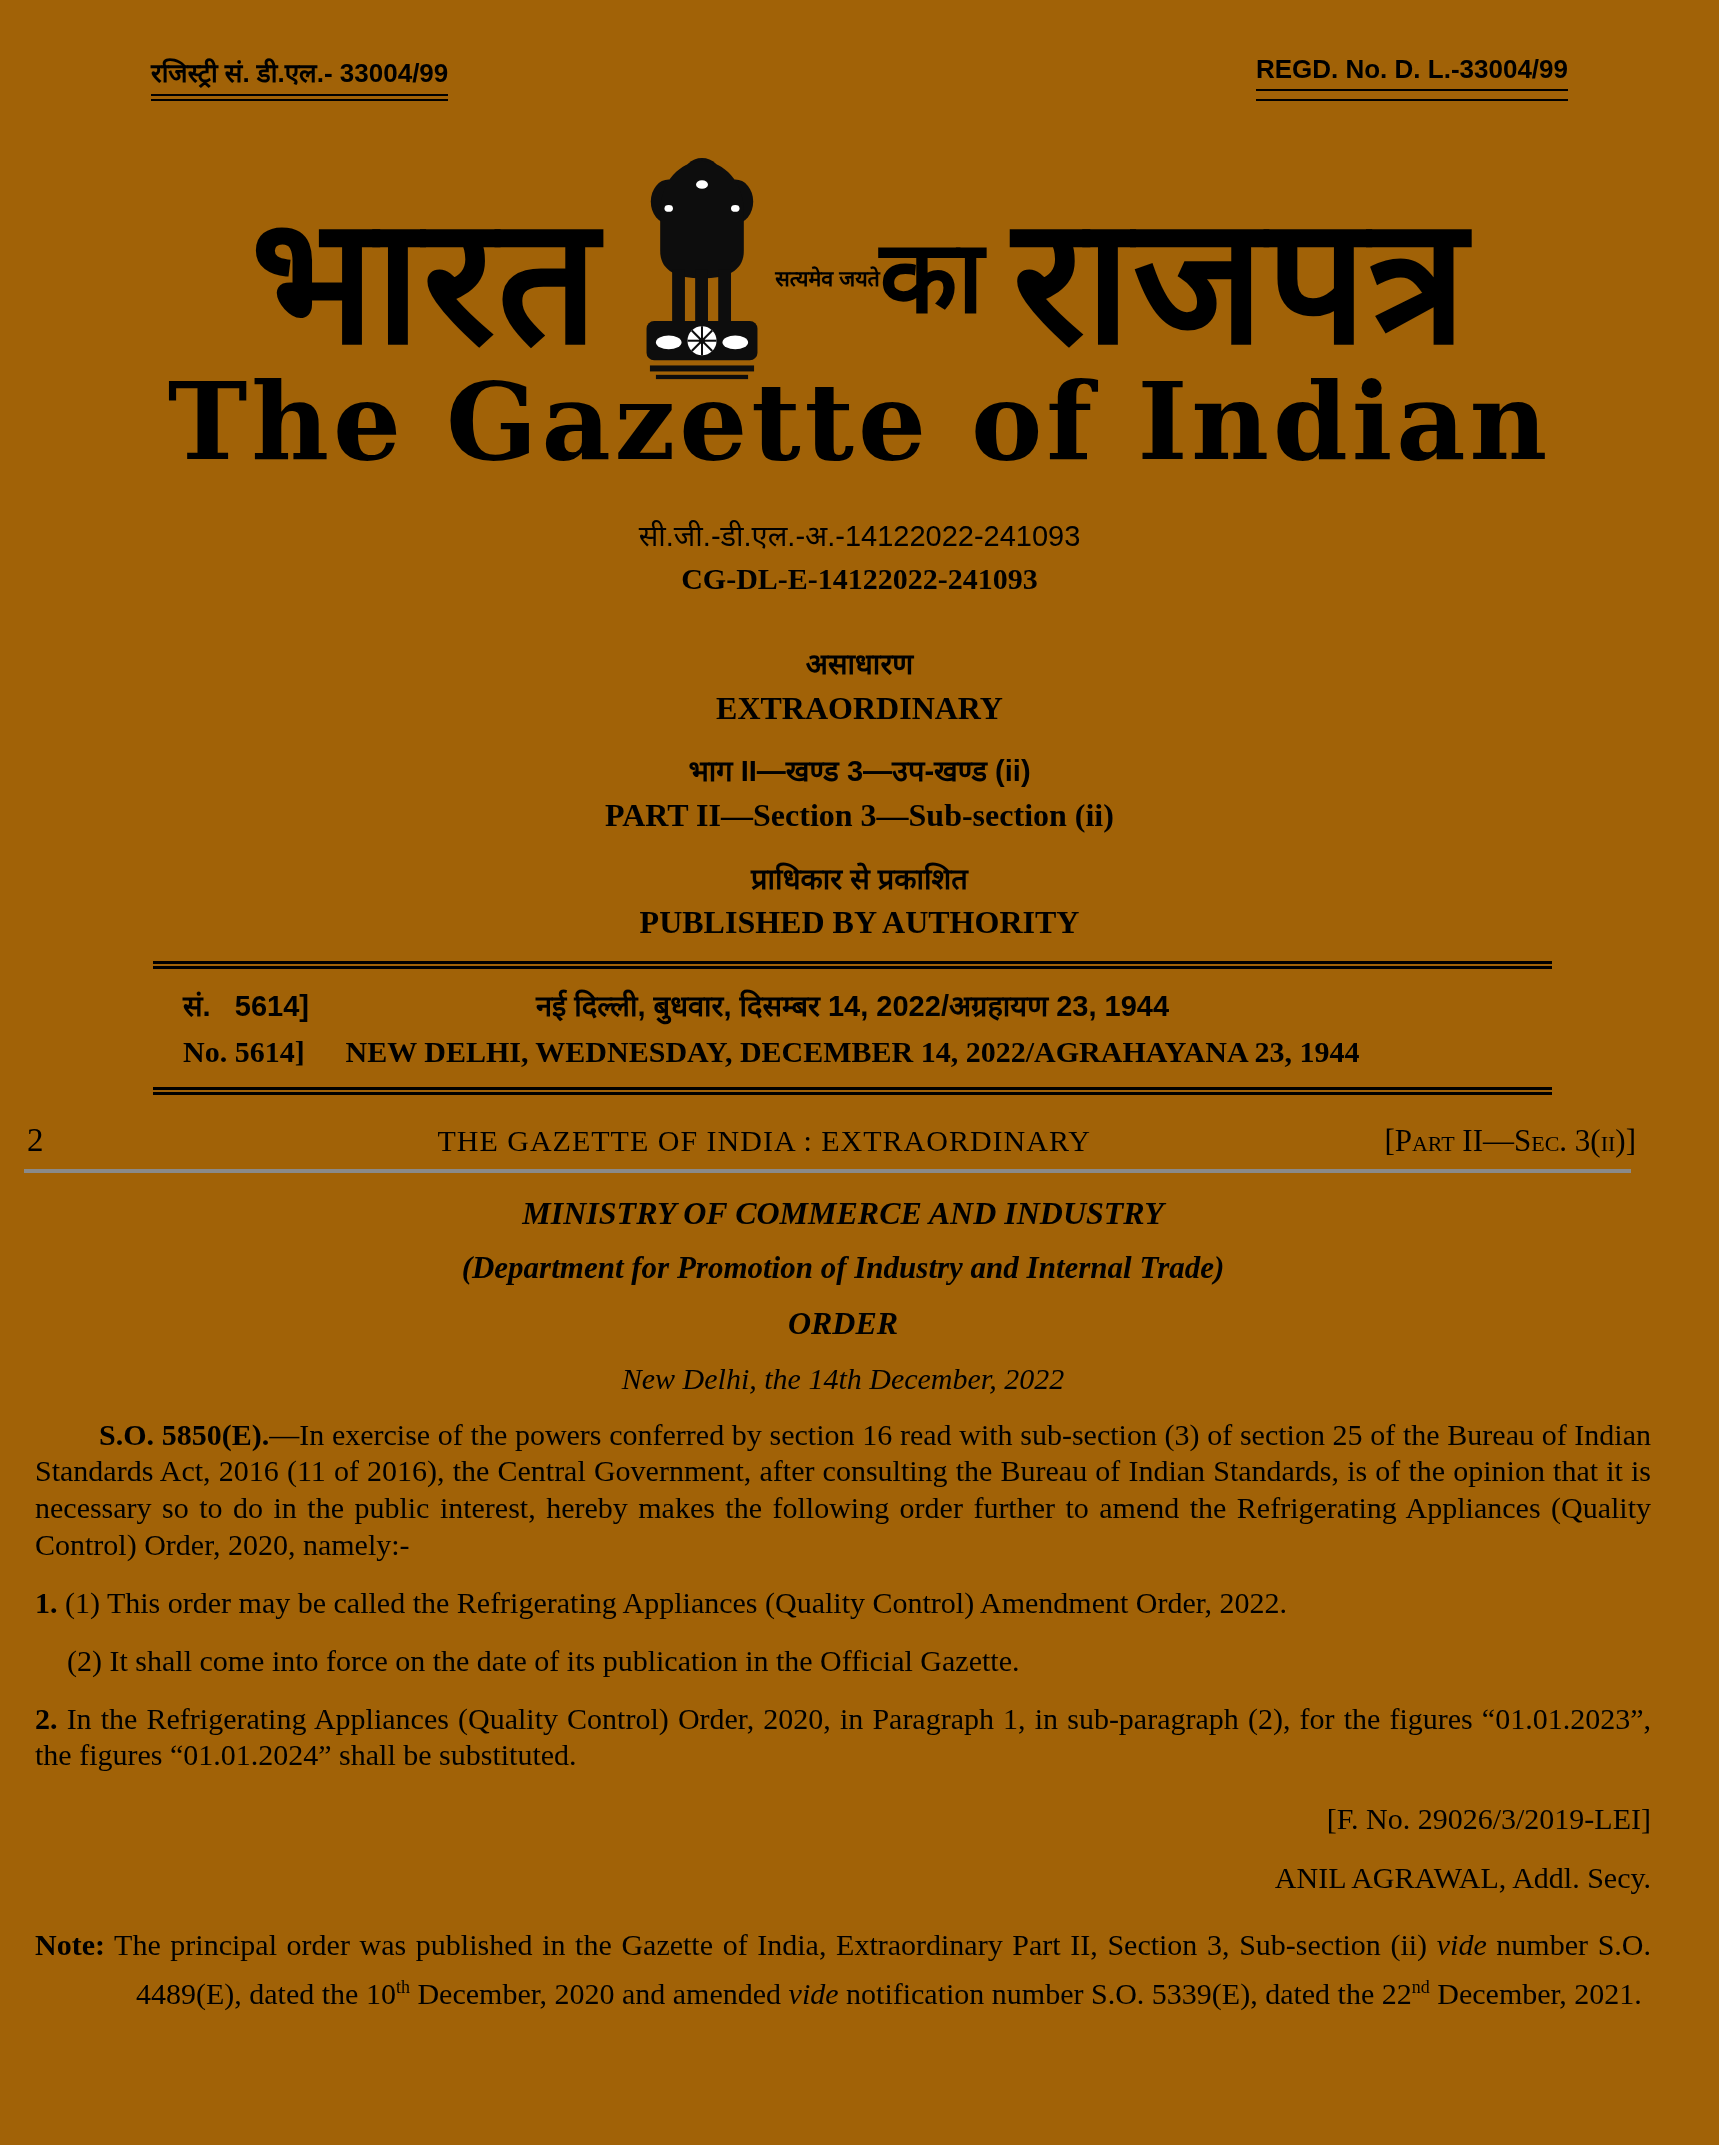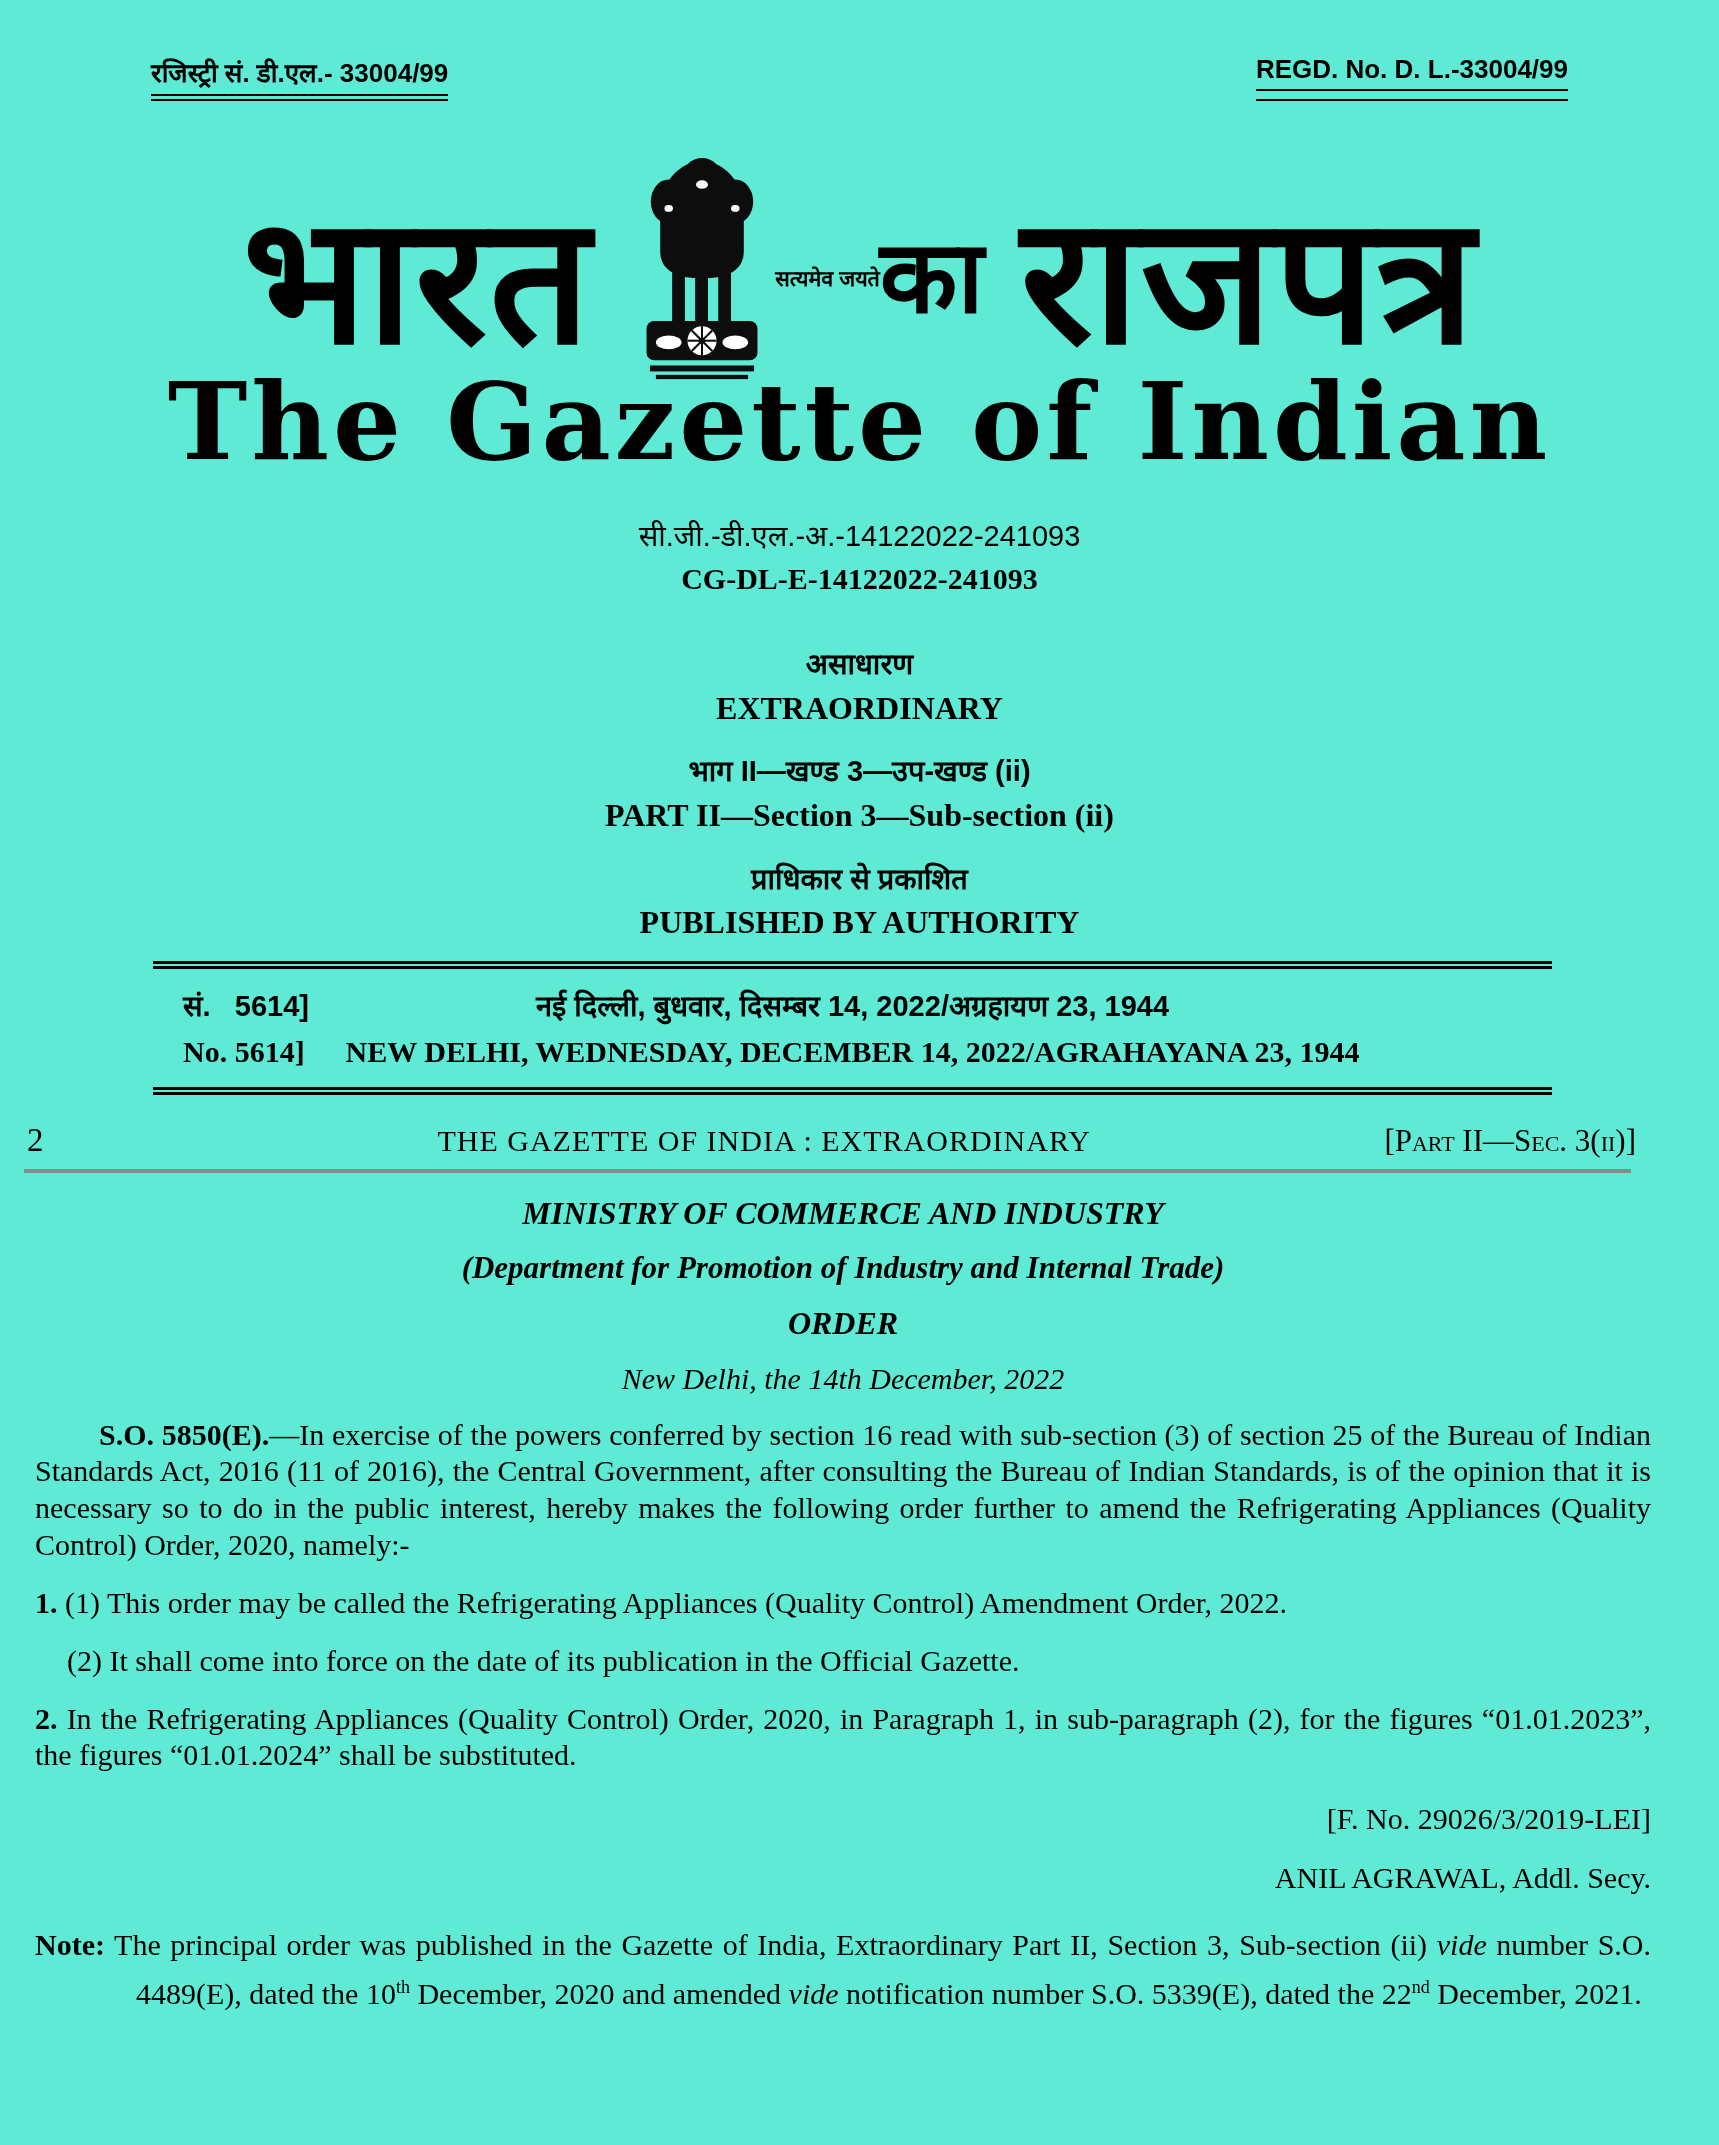--- a/index.html
+++ b/index.html
@@ -1,28 +1,28 @@
 <!DOCTYPE html>
 <html><head>
 <meta charset="utf-8">
 <style>
   * { margin:0; padding:0; box-sizing:border-box; }
   html,body { background:#ffffff; }
   body { width:1719px; height:2146px; font-family:"Liberation Serif", serif; color:#000; }
-  .page { position:relative; width:1719px; height:2146px; overflow:hidden; background:#5eead4; }
+  .page { position:relative; width:1719px; height:2146px; overflow:hidden; background:#a16207; }
 
   
   .top-header { display:flex; justify-content:space-between; padding:54px 151px 0 151px; }
   .u-outer { display:inline-block; border-bottom:2.9px solid #000; padding-bottom:2.9px; }
   .u-inner { display:inline-block; border-bottom:2px solid #000; padding-bottom:3.9px; }
   .regd { font-family:"Liberation Sans", sans-serif; font-weight:bold; font-size:26px; }
 
   
   .masthead { margin-top:60px; }
-  .mh-row { display:flex; justify-content:center; align-items:center; gap:37px; }
+  .mh-row { display:flex; justify-content:center; align-items:center; gap:29px; }
   .mh-word { font-family:"Liberation Sans", sans-serif; font-weight:bold; font-size:177px; line-height:1; letter-spacing:2px; }
   .mh-center { display:flex; flex-direction:row; align-items:center; margin-top:-13.7px; }
   .motto { font-family:"Liberation Sans", sans-serif; font-weight:bold; font-size:21.5px; margin-top:3.9px; }
   .mh-ka { font-family:"Liberation Sans", sans-serif; font-weight:bold; font-size:101px; line-height:1; margin-top:3.9px; }
   .mh-english { text-align:center; font-family:"DejaVu Serif", serif; font-weight:bold; font-size:107px; line-height:1.05; letter-spacing:3.9px; margin-top:-37px; }
 
   
   .codes { text-align:center; margin-top:37px; }
   .code-hi { font-family:"Liberation Sans", sans-serif; font-size:29px; }
   .code-en { font-family:"Liberation Serif", serif; font-weight:bold; font-size:30px; margin-top:7.8px; }

